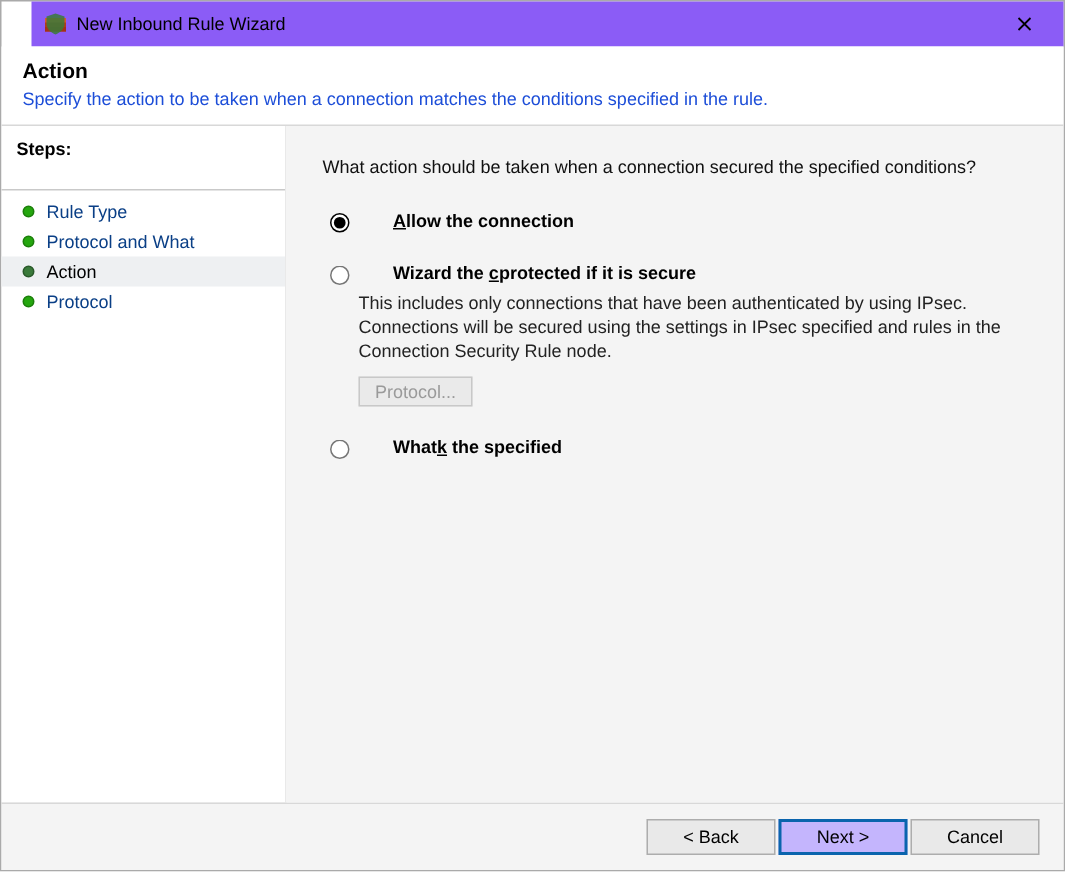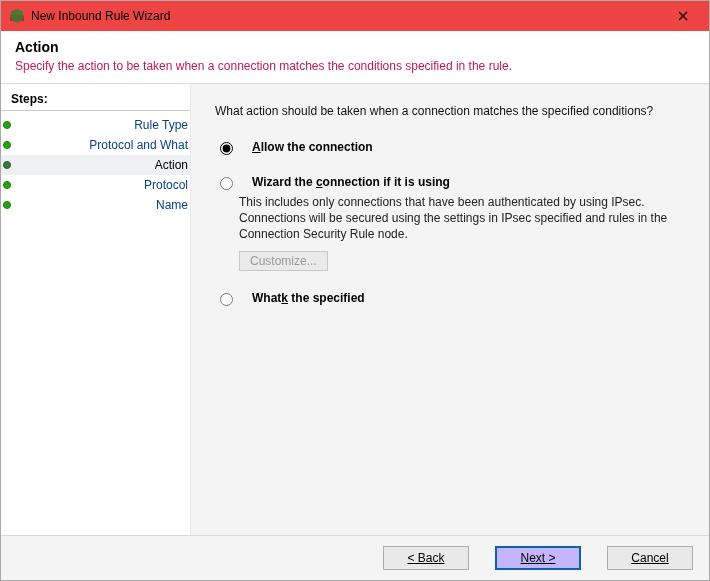--- a/index.html
+++ b/index.html
@@ -16,21 +16,22 @@
     width: 710px; height: 581px;
     border: 1px solid #aaa;
     display: flex; flex-direction: column;
     background: #fff;
   }
   
   .titlebar {
     height: 30px;
     display: flex; align-items: center;
     padding: 0 6px 0 8px;
-    background: #ef4444;
+    background: #8b5cf6;
+    margin-left: 20px;
   }
   .titlebar .app-icon {
     width: 16px; height: 16px;
     margin-right: 6px;
     display: inline-flex; align-items: center; justify-content: center;
   }
   .titlebar .title {
     flex: 1;
     font-size: 12px;
     color: #000;
@@ -48,51 +49,50 @@
     border-bottom: 1px solid #d8d8d8;
     background: #fff;
   }
   .header h1 {
     margin: 0 0 4px 0;
     font-size: 14px;
     font-weight: 700;
   }
   .header .subtitle {
     font-size: 12px;
-    color: #be185d;
+    color: #1d4ed8;
   }
   
   .body {
     flex: 1;
     display: flex;
     min-height: 0;
   }
   .steps {
     width: 190px;
     background: #fff;
     border-right: 1px solid #e9e9e9;
     padding-top: 4px;
   }
   .steps .steps-hd {
     font-weight: 700;
-    padding: 4px 10px 4px 10px;
+    padding: 4px 10px 20px 10px;
     border-bottom: 1px solid #c9c9c9;
   }
   .steps ul {
     list-style: none;
     margin: 4px 0 0 0;
     padding: 0;
   }
   .steps li {
     display: flex; align-items: center;
-    padding: 3px 2px;
+    padding: 3px 14px;
     gap: 8px;
     color: #0a3f86;
     cursor: default;
-    justify-content: space-between;
   }
   .steps li.done .bullet { background: #25a60f; border-color:#1c7f0b; }
   .steps li.upcoming .bullet { background: #25a60f; border-color:#1c7f0b; }
   .steps li.active {
     background: #eef0f2;
     color: #222;
   }
   .steps li.active .bullet {
     background: #3a7a3a;
     border-color: #2a5a2a;
@@ -114,21 +114,21 @@
     padding: 20px 24px 0 24px;
     position: relative;
   }
   .content .prompt {
     color: #111;
     margin-bottom: 22px;
   }
   .option-group { margin-bottom: 20px; padding-left: 0; }
   .option {
     display: flex; align-items: flex-start;
-    gap: 16px;
+    gap: 26px;
     margin-bottom: 4px;
   }
   .option input[type=radio] {
     margin-top: 2px;
     width: 13px; height: 13px;
     accent-color: #000;
   }
   .option label {
     font-weight: 700;
     font-size: 12px;
@@ -152,22 +152,21 @@
     cursor: default;
   }
 
   
   .footer {
     border-top: 1px solid #d8d8d8;
     background: #f4f4f4;
     padding: 10px 16px;
     display: flex;
     justify-content: flex-end;
-    gap: 26px;
-    text-decoration: underline;
+    gap: 2px;
   }
   .footer button {
     min-width: 86px;
     padding: 4px 10px;
     font-size: 12px;
     background: #e9e9e9;
     border: 1px solid #adadad;
     color: #000;
     cursor: default;
   }
@@ -218,45 +217,41 @@
           <span class="label">Protocol and What</span>
         </li>
         <li class="active">
           <span class="bullet"></span>
           <span class="label">Action</span>
         </li>
         <li class="upcoming">
           <span class="bullet"></span>
           <span class="label">Protocol</span>
         </li>
-        <li class="upcoming">
-          <span class="bullet"></span>
-          <span class="label">Name</span>
-        </li>
       </ul>
     </aside>
 
     <main class="content">
-      <div class="prompt">What action should be taken when a connection matches the specified conditions?</div>
+      <div class="prompt">What action should be taken when a connection secured the specified conditions?</div>
 
       <div class="option-group">
         <div class="option">
           <input type="radio" name="act" id="opt-allow" checked="" style="">
           <label for="opt-allow"><u class="mn">A</u><span>llow the connection</span></label>
         </div>
       </div>
 
       <div class="option-group">
         <div class="option">
           <input type="radio" name="act" id="opt-allow-secure" style="">
-          <label for="opt-allow-secure"><span>Wizard the </span><u class="mn">c</u><span>onnection if it is using</span></label>
+          <label for="opt-allow-secure"><span>Wizard the </span><u class="mn">c</u><span>protected if it is secure</span></label>
         </div>
         <div class="option-desc">This includes only connections that have been authenticated by using IPsec.  Connections will be secured using the settings in IPsec specified and rules in the Connection Security Rule node.</div>
         <div class="customize-wrap">
-          <button class="customize-btn" disabled="">Customize...</button>
+          <button class="customize-btn" disabled="">Protocol...</button>
         </div>
       </div>
 
       <div class="option-group">
         <div class="option">
           <input type="radio" name="act" id="opt-block" style="">
           <label for="opt-block"><span>What</span><u class="mn">k</u><span> the specified</span></label>
         </div>
       </div>
     </main>

